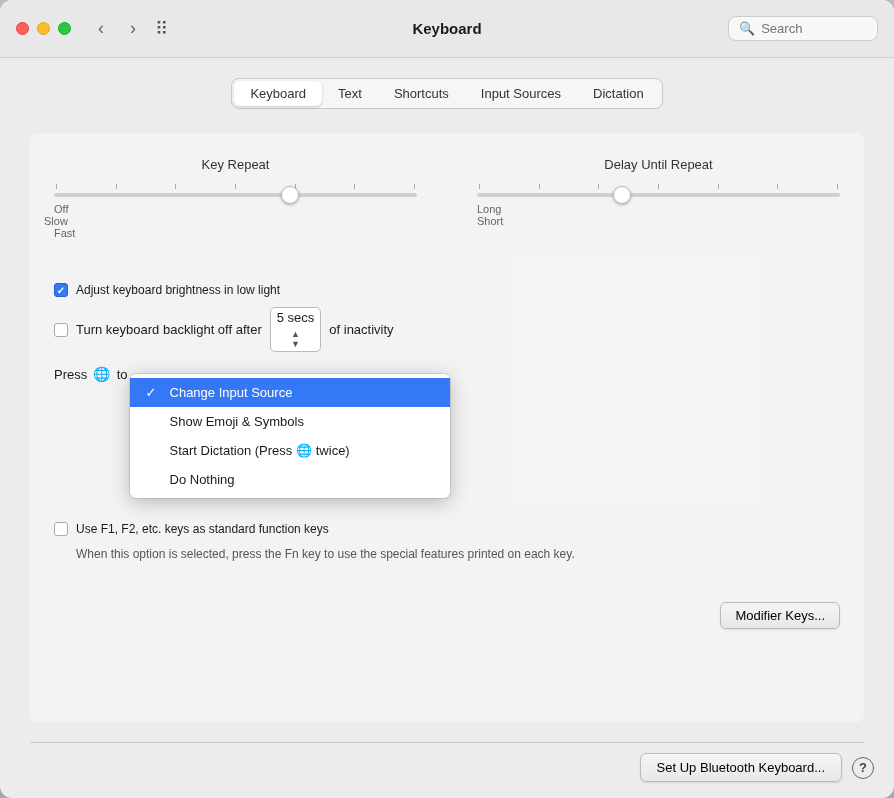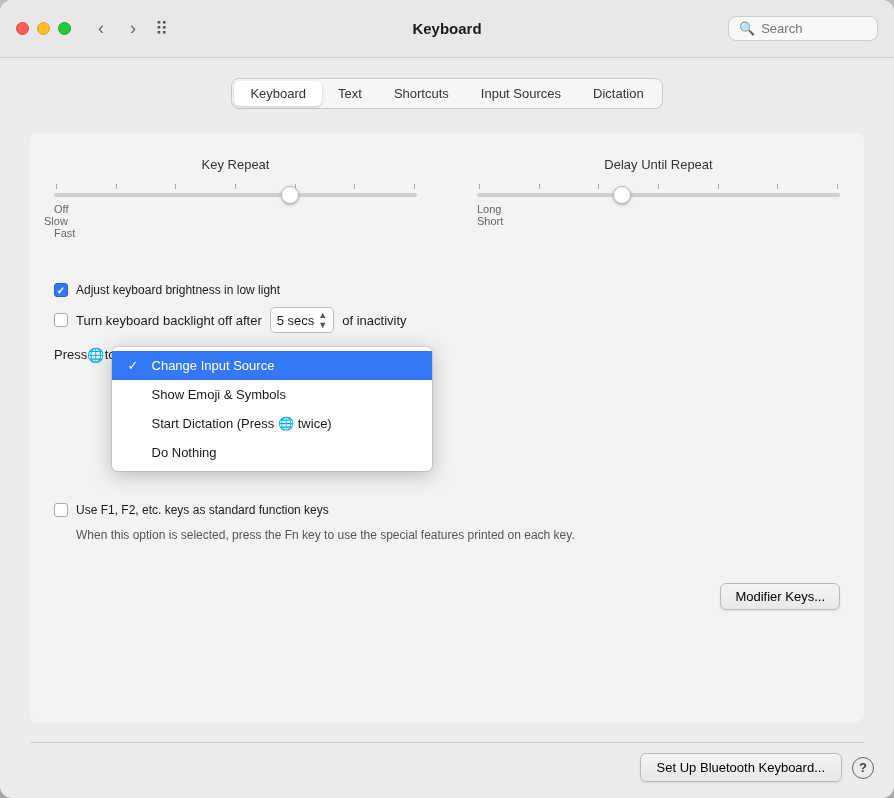--- a/index.html
+++ b/index.html
@@ -272,33 +272,36 @@
 
     .stepper-box {
       display: flex;
       align-items: center;
       border: 1px solid #bbb;
       border-radius: 5px;
       background: white;
       padding: 2px 6px;
       gap: 4px;
       font-size: 13px;
+      flex-direction: column;
     }
 
     .stepper-arrows {
       display: flex;
       flex-direction: column;
       color: #555;
       font-size: 9px;
       cursor: pointer;
     }
 
     
     .press-row {
       display: flex;
+      align-items: center;
+      gap: 6px;
       font-size: 13px;
       color: #1a1a1a;
       margin-bottom: 10px;
       position: relative;
     }
 
     .globe-icon {
       font-size: 14px;
     }
 

